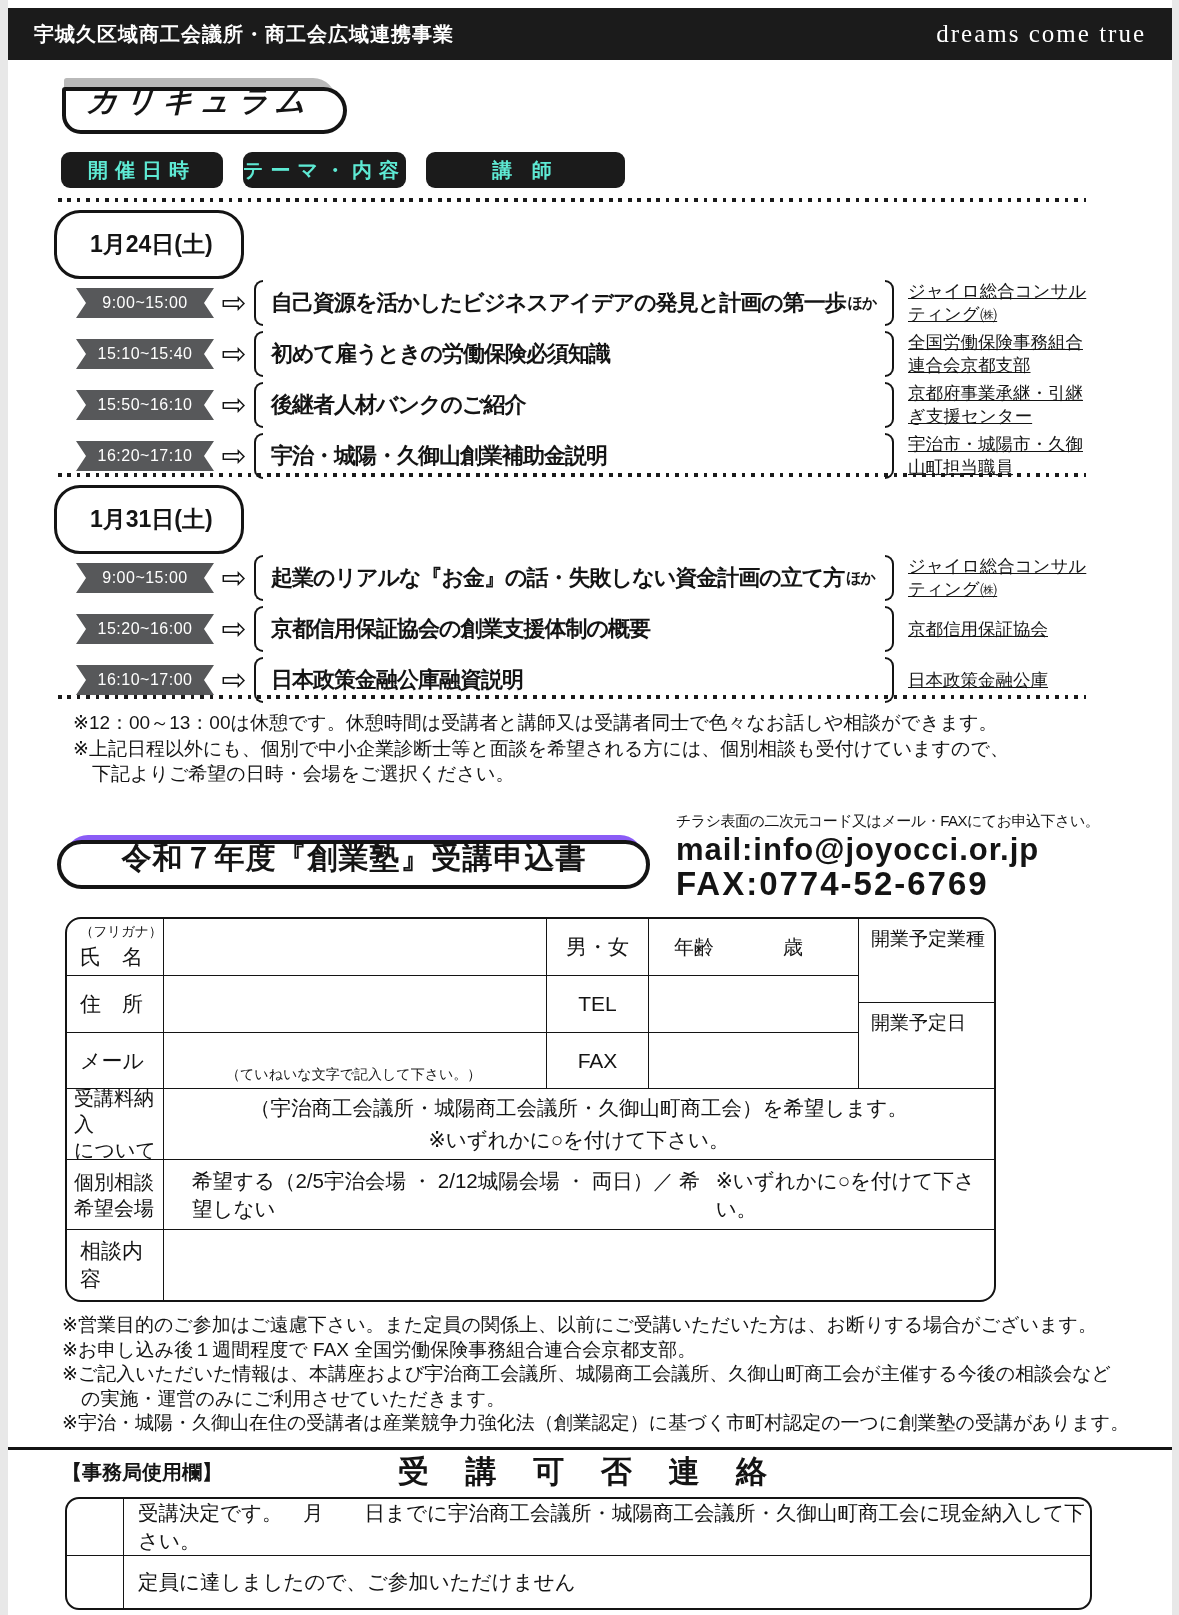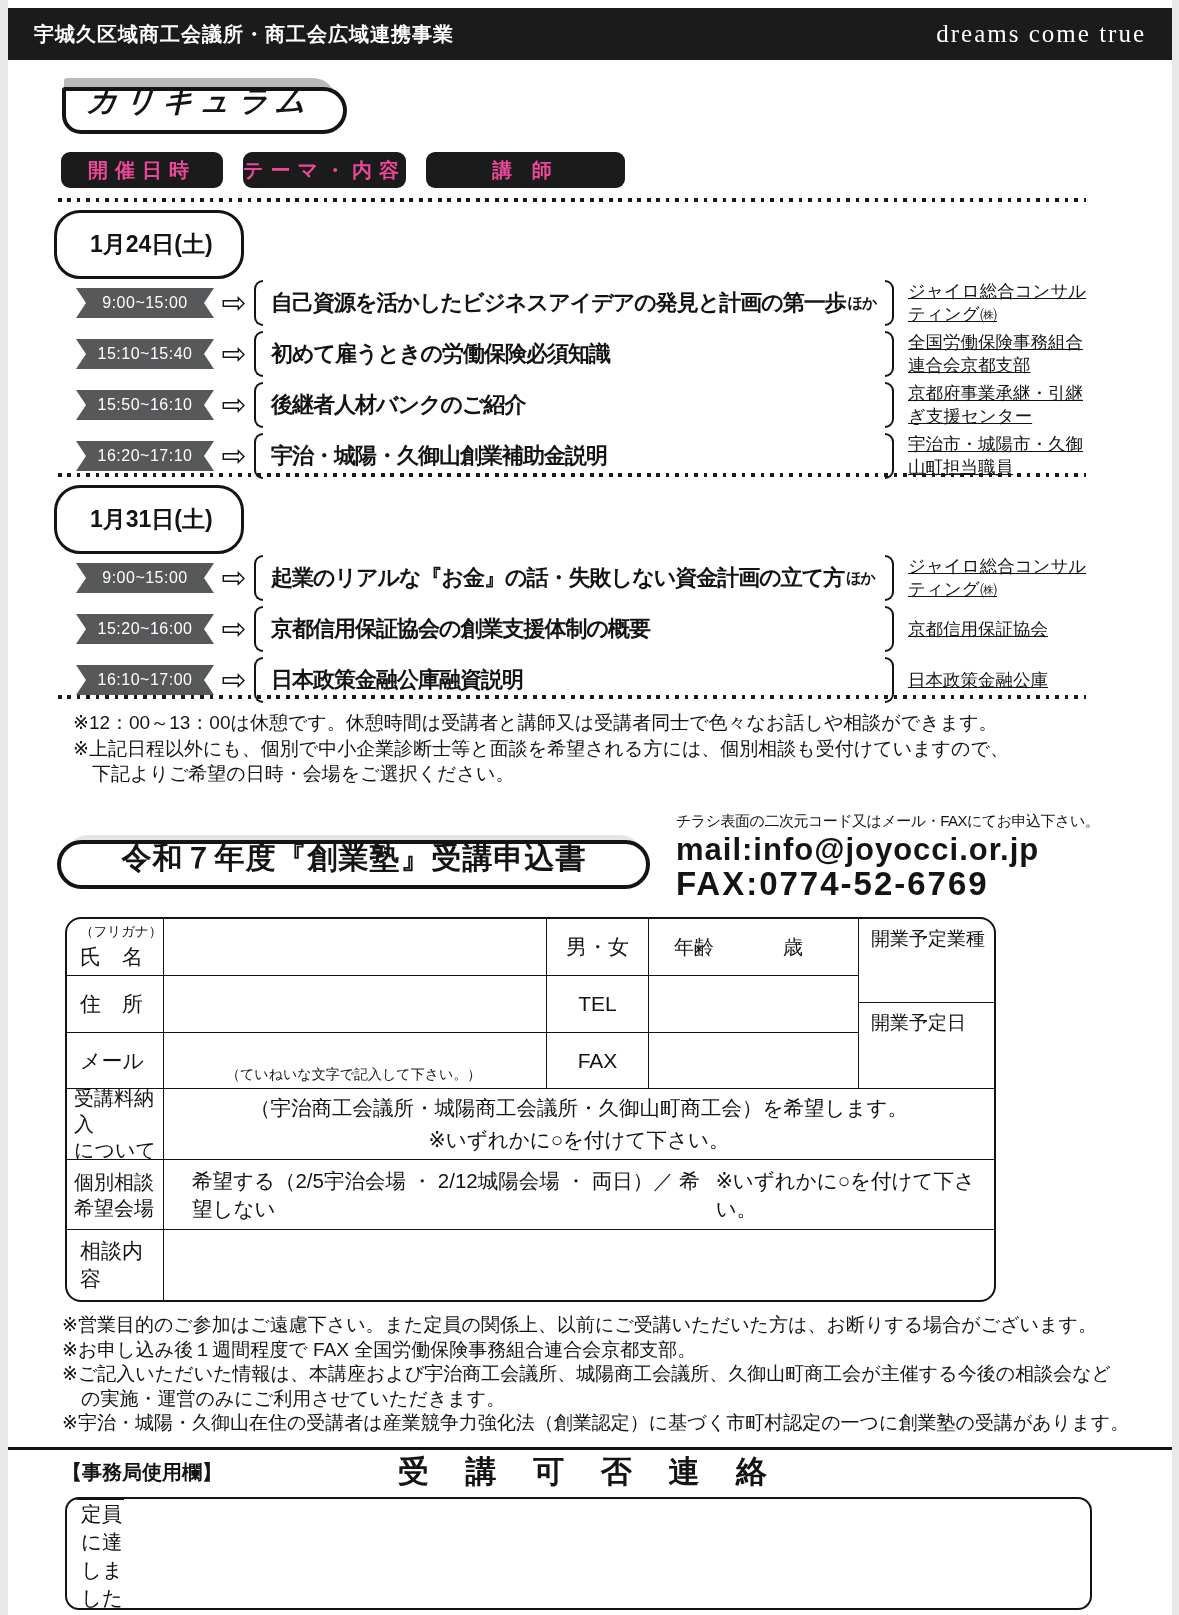--- a/index.html
+++ b/index.html
@@ -17,21 +17,21 @@
 
   
   .badge-kari{position:absolute;left:64px;top:78px;width:272px;height:46px;background:#b9b9b9;
               border-radius:3px 26px 26px 3px;display:flex;align-items:center;justify-content:center;z-index:0;}
   .badge-kari::before{content:"";position:absolute;left:-2px;top:9px;width:calc(100% + 13px);height:calc(100% + 1px);
               border:4px solid #141414;border-radius:4px 30px 30px 24px;background:#fff;z-index:-1;box-sizing:border-box;}
   .badge-kari span{font-size:30px;font-weight:800;letter-spacing:7px;font-style:italic;transform:skewX(-6deg);}
 
   
   .colhead{position:absolute;left:61px;top:152px;width:1024px;height:36px;display:flex;gap:20px;}
-  .colpill{background:#1b1b1b;color:#ec4899;border-radius:9px;display:flex;align-items:center;justify-content:center;
+  .colpill{background:#1b1b1b;color:#5eead4;border-radius:9px;display:flex;align-items:center;justify-content:center;
            font-size:20px;font-weight:700;letter-spacing:7px;box-sizing:border-box;}
   .cp1{width:162px;}　.cp2{flex:1;letter-spacing:3px;} .cp3{width:199px;}
 
   
   .dots{position:absolute;left:58px;width:1028px;height:4px;
         background-image:repeating-linear-gradient(to right,#1b1b1b 0 3.5px,transparent 3.5px 9.5px);}
   .d1{top:198px;} .d2{top:473px;} .d3{top:695px;}
 
   
   .session{position:absolute;left:60px;width:1060px;}
@@ -52,21 +52,21 @@
   .b-close{border-left:none;border-radius:0 10px 10px 0;}
   .theme-text{flex:1;display:flex;align-items:center;padding:2px 8px;font-size:22px;font-weight:700;
               letter-spacing:-1px;line-height:1.1;white-space:nowrap;overflow:hidden;}
   .theme-suffix{font-size:15px;font-weight:700;margin-left:2px;}
   .lecturer{margin-left:14px;width:190px;flex:none;font-size:17.5px;line-height:1.3;text-decoration:underline;}
 
   
   .notes{position:absolute;left:73px;top:710px;font-size:19px;line-height:1.35;}
 
   
-  .badge-apply{position:absolute;left:65px;top:835px;width:578px;height:46px;background:#e5e5e5;border-radius:24px;
+  .badge-apply{position:absolute;left:65px;top:835px;width:578px;height:46px;background:#8b5cf6;border-radius:24px;
                display:flex;align-items:center;justify-content:center;z-index:0;font-size:30px;font-weight:800;letter-spacing:1px;}
   .badge-apply::before{content:"";position:absolute;left:-8px;top:5px;width:calc(100% + 15px);height:calc(100% + 3px);
                border:4px solid #141414;border-radius:27px;background:#fff;z-index:-1;box-sizing:border-box;}
   .contact{position:absolute;left:676px;top:812px;width:416px;}
   .contact .note{font-size:15px;margin-bottom:2px;letter-spacing:-0.5px;white-space:nowrap;}
   .contact .mail{font-size:31px;font-weight:700;letter-spacing:1px;line-height:1.08;white-space:nowrap;}
   .contact .fax{font-size:33px;font-weight:800;letter-spacing:2px;line-height:1.12;white-space:nowrap;}
 
   
   .form{position:absolute;left:65px;top:917px;width:931px;height:385px;box-sizing:border-box;
@@ -313,16 +313,17 @@
     <div>　の実施・運営のみにご利用させていただきます。</div>
     <div>※宇治・城陽・久御山在住の受講者は産業競争力強化法（創業認定）に基づく市町村認定の一つに創業塾の受講があります。</div>
   </div>
 
   <div class="hrline"></div>
   <div class="office-label">【事務局使用欄】</div>
   <div class="office-title">受 講 可 否 連 絡</div>
 
   <div class="officebox">
     <div class="ob ob-c1 ob-r1"></div>
+    <div class="ob ob-r1 ob-txt">受講決定です。　月　　日までに宇治商工会議所・城陽商工会議所・久御山町商工会に現金納入して下さい。</div>
     <div class="ob ob-c1"></div>
     <div class="ob ob-txt">定員に達しましたので、ご参加いただけません</div>
   </div>
 </div>
 
 </body></html>

